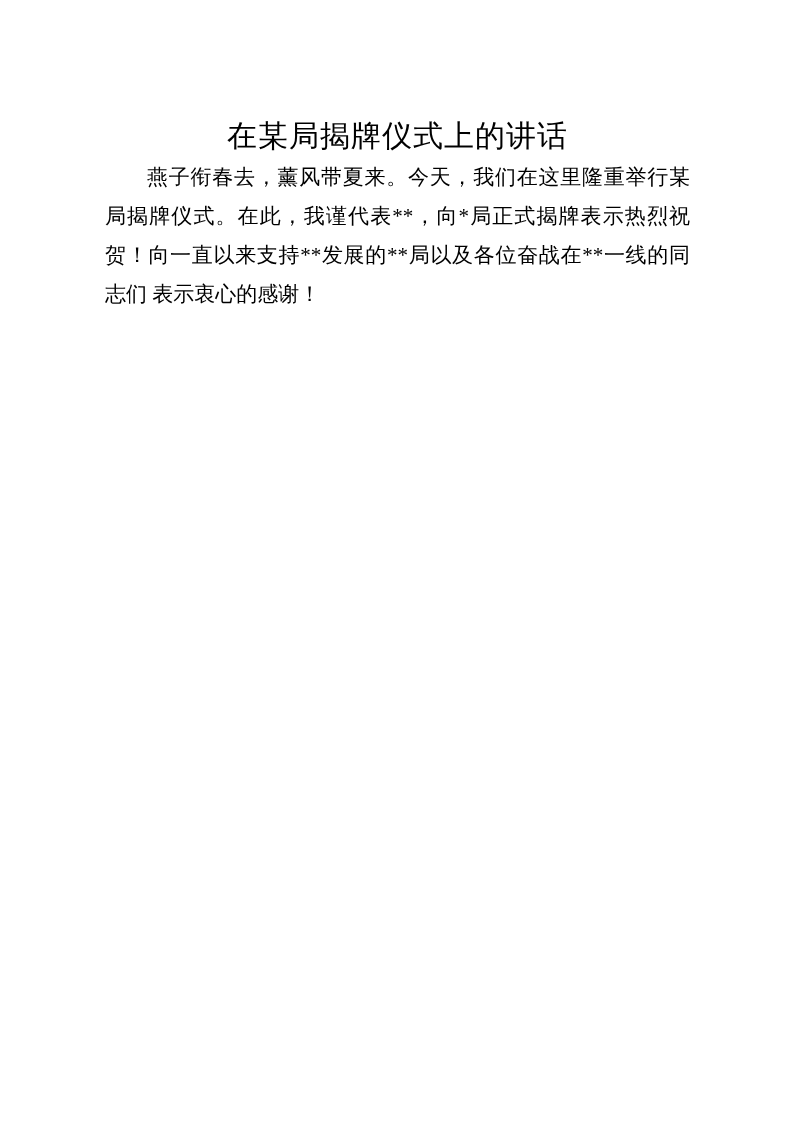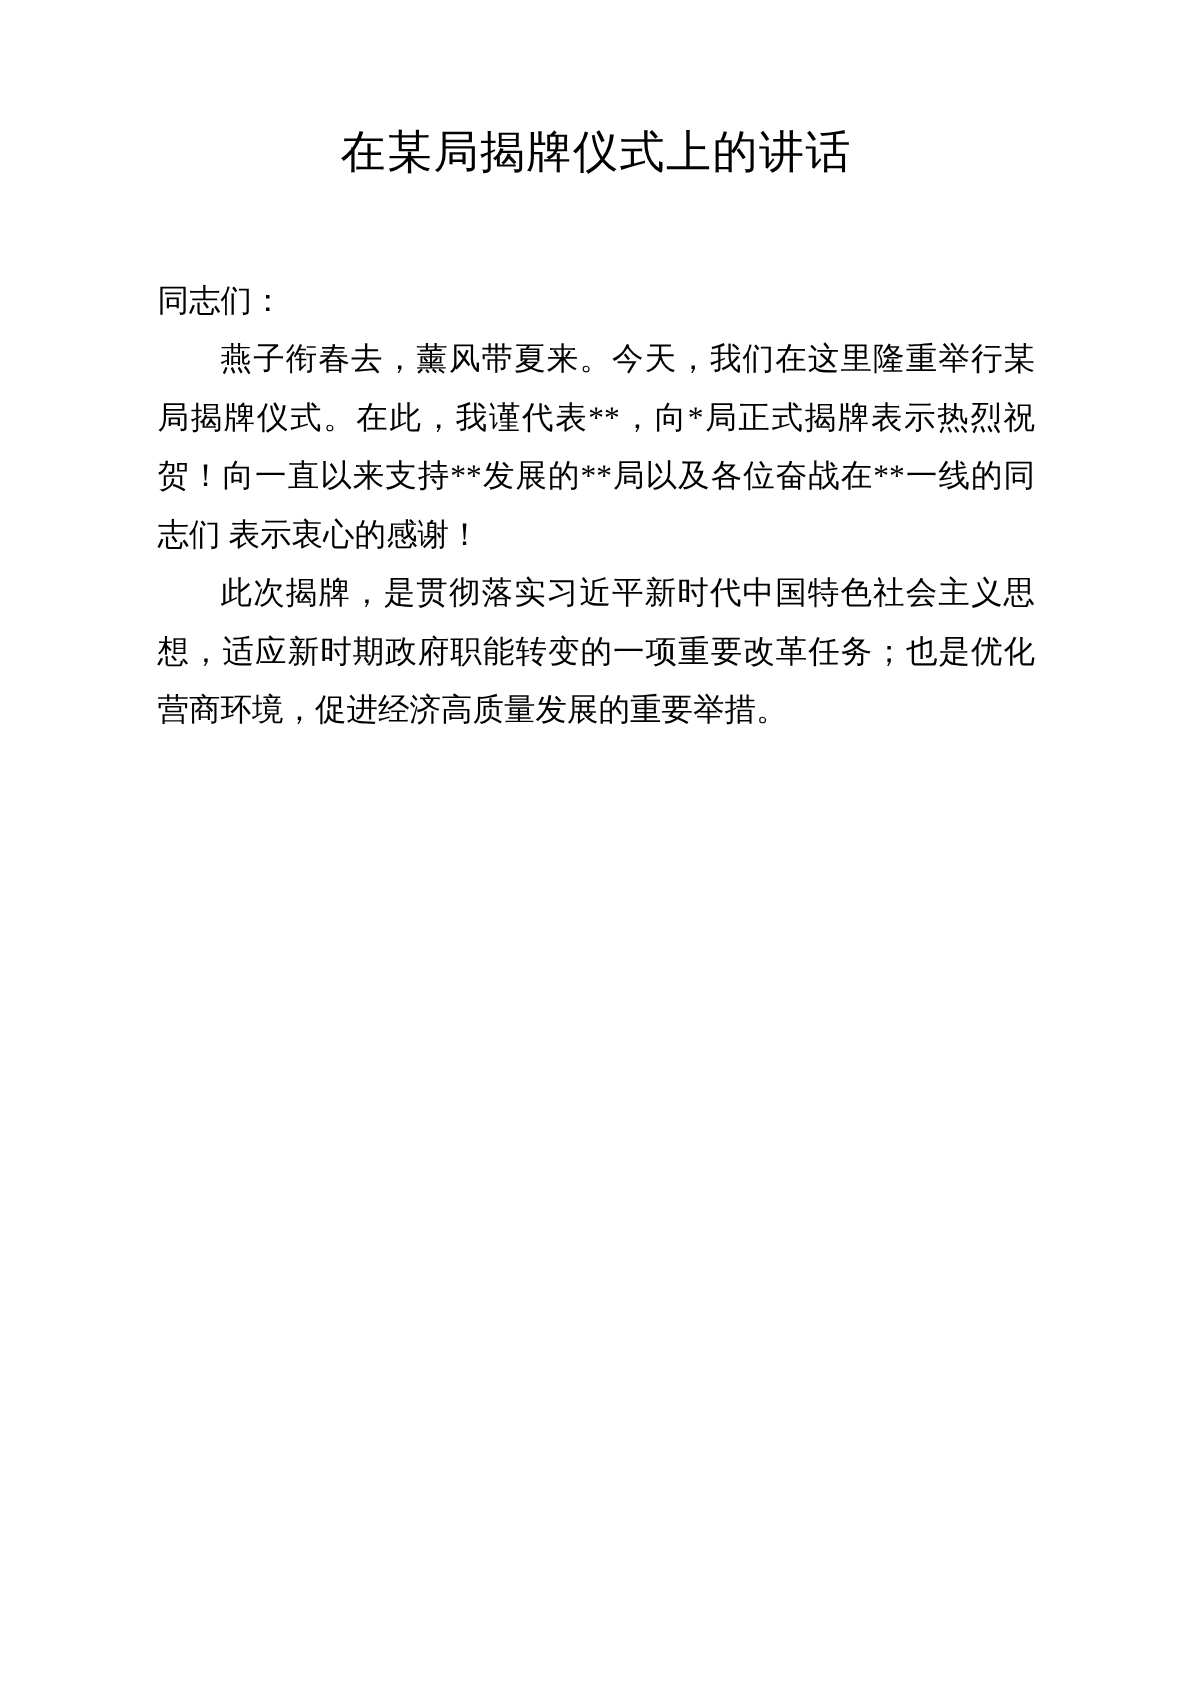--- a/index.html
+++ b/index.html
@@ -7,21 +7,21 @@
     padding: 0;
     background: #ffffff;
   }
   .page {
     position: relative;
     width: 794px;
     height: 1122px;
     margin: 0 auto;
     background: #ffffff;
     box-sizing: border-box;
-    padding: 80px 104px 0 105px;
+    padding: 114px 104px 0 105px;
     font-family: "Liberation Serif", "DejaVu Serif", serif;
     color: #000000;
     overflow: hidden;
   }
   .title {
     margin: 0;
     font-size: 30px;
     line-height: 44px;
     font-weight: 400;
     text-align: center;
@@ -43,18 +43,16 @@
   }
   .para-large-indent {
     text-indent: 3.4em;
   }
 </style>
 </head>
 <body>
 
 <div class="page">
   <h1 class="title">在某局揭牌仪式上的讲话</h1>
-  <p class="salutation">同志们：</p>
   <div>
       <p class="para">燕子衔春去，薰风带夏来。今天，我们在这里隆重举行某局揭牌仪式。在此，我谨代表**，向*局正式揭牌表示热烈祝贺！向一直以来支持**发展的**局以及各位奋战在**一线的同志们 表示衷心的感谢！</p>
-      <p class="para">此次揭牌，是贯彻落实习近平新时代中国特色社会主义思 想，适应新时期政府职能转变的一项重要改革任务；也是优化营商环境，促进经济高质量发展的重要举措。</p>
     </div>
 </div>
 
 </body></html>

